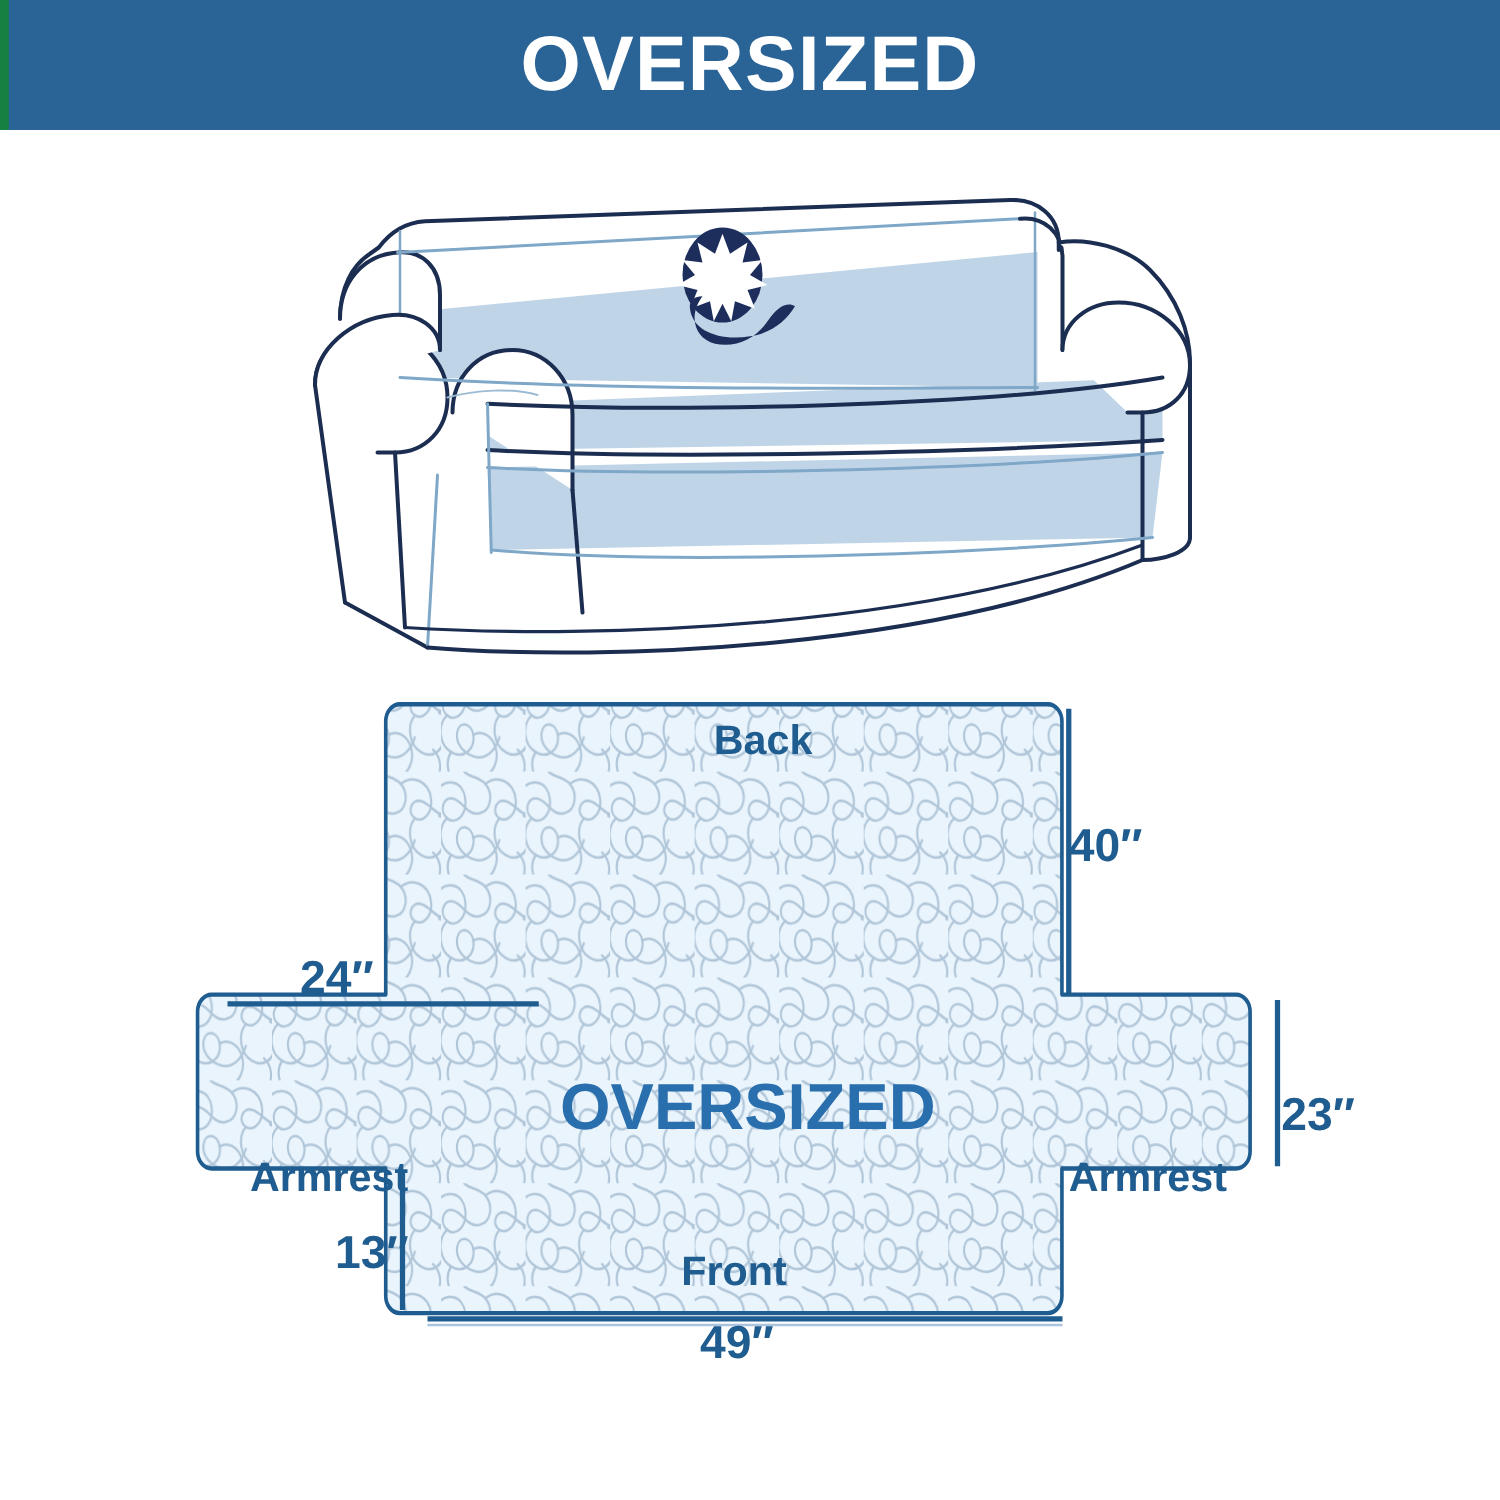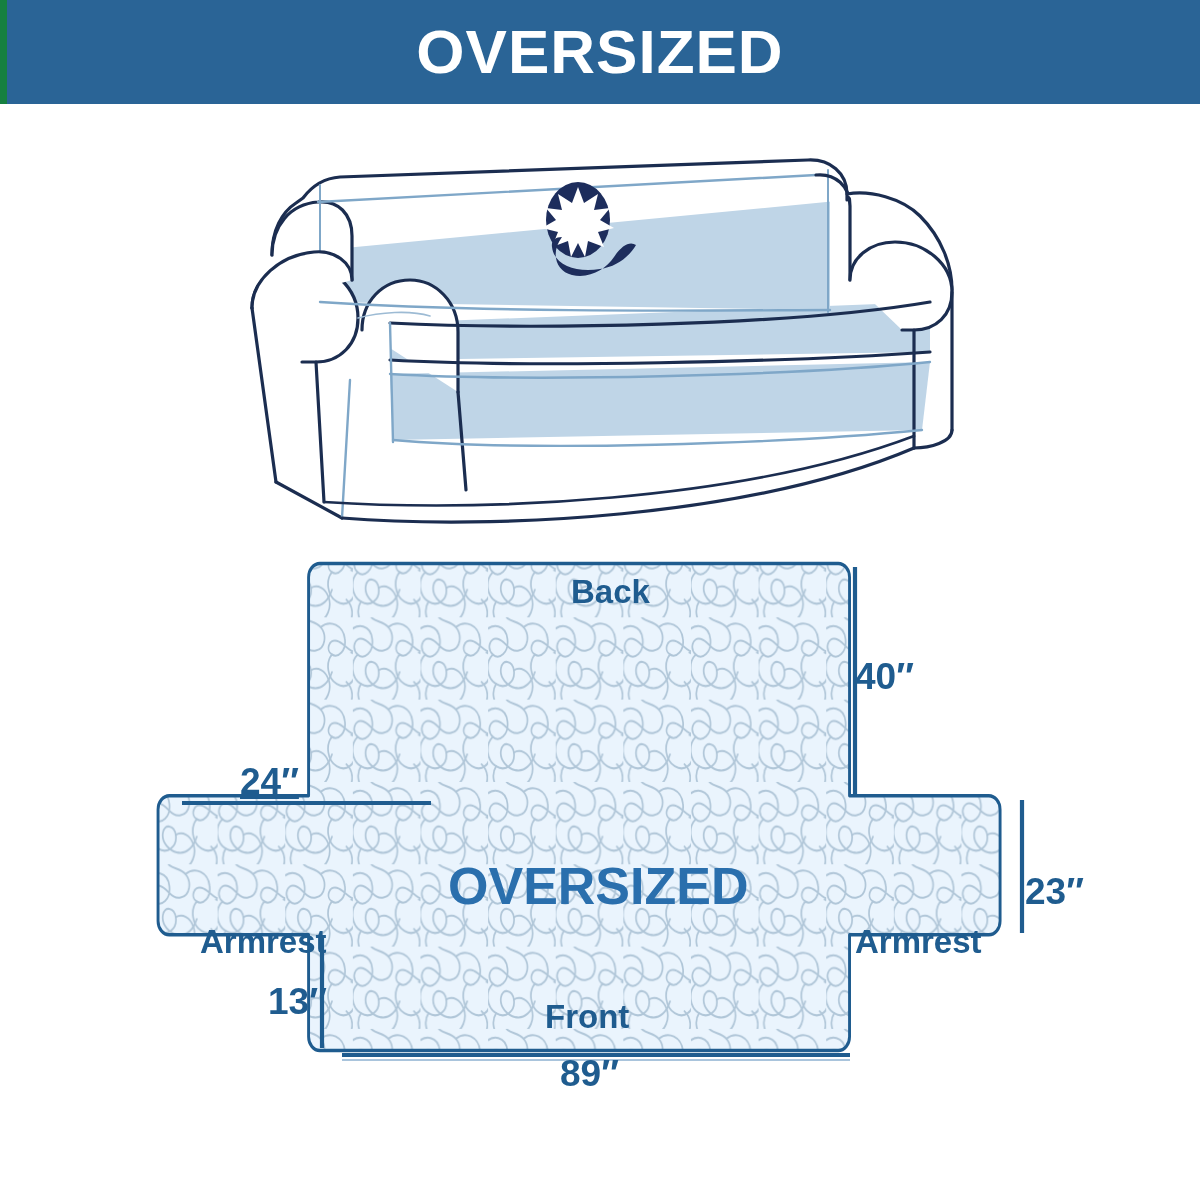--- a/index.html
+++ b/index.html
@@ -92,21 +92,21 @@
   }
 
   
   #label-back     { left: 405px; top: 40px; margin-left: 16px; }
   #label-front    { left: 395px; top: 465px; text-align: right; }
   #label-armrest-left  { left: 50px; top: 390px; }
   #label-armrest-right { left: 705px; top: 390px; }
   #center-label   { left: 298px; top: 325px; }
 
   #dim-40  { left: 705px; top: 123px; }
-  #dim-24  { left: 90px;  top: 228px; text-decoration: underline; }
+  #dim-24  { left: 90px;  top: 228px; }
   #dim-23  { left: 875px; top: 338px; }
   #dim-13  { left: 118px; top: 448px; }
   #dim-78  { left: 410px; top: 520px; }
 </style>
 </head>
 <body>
 
 <div id="page">
 
   <div id="header-banner">
@@ -263,16 +263,16 @@
     <div class="panel-label" id="label-front">Front</div>
     <div class="panel-label" id="label-armrest-left">Armrest</div>
     <div class="panel-label" id="label-armrest-right">Armrest</div>
 
     <div id="center-label">OVERSIZED</div>
 
     <div class="dim-label" id="dim-40">40″</div>
     <div class="dim-label" id="dim-24">24″</div>
     <div class="dim-label" id="dim-23">23″</div>
     <div class="dim-label" id="dim-13">13″</div>
-    <div class="dim-label" id="dim-78">89″</div>
+    <div class="dim-label" id="dim-78">49″</div>
   </div>
 
 </div>
 
 </body></html>

